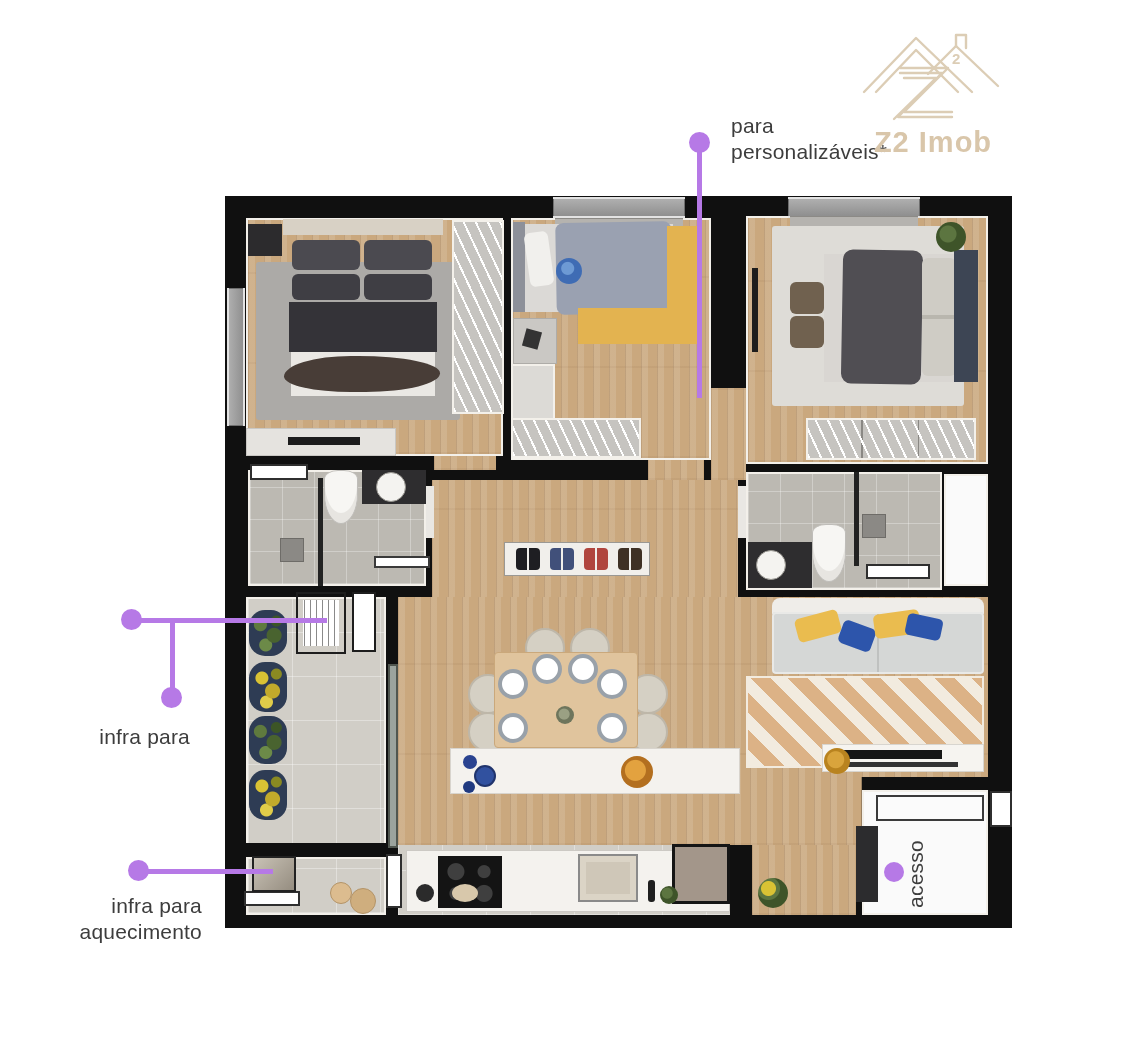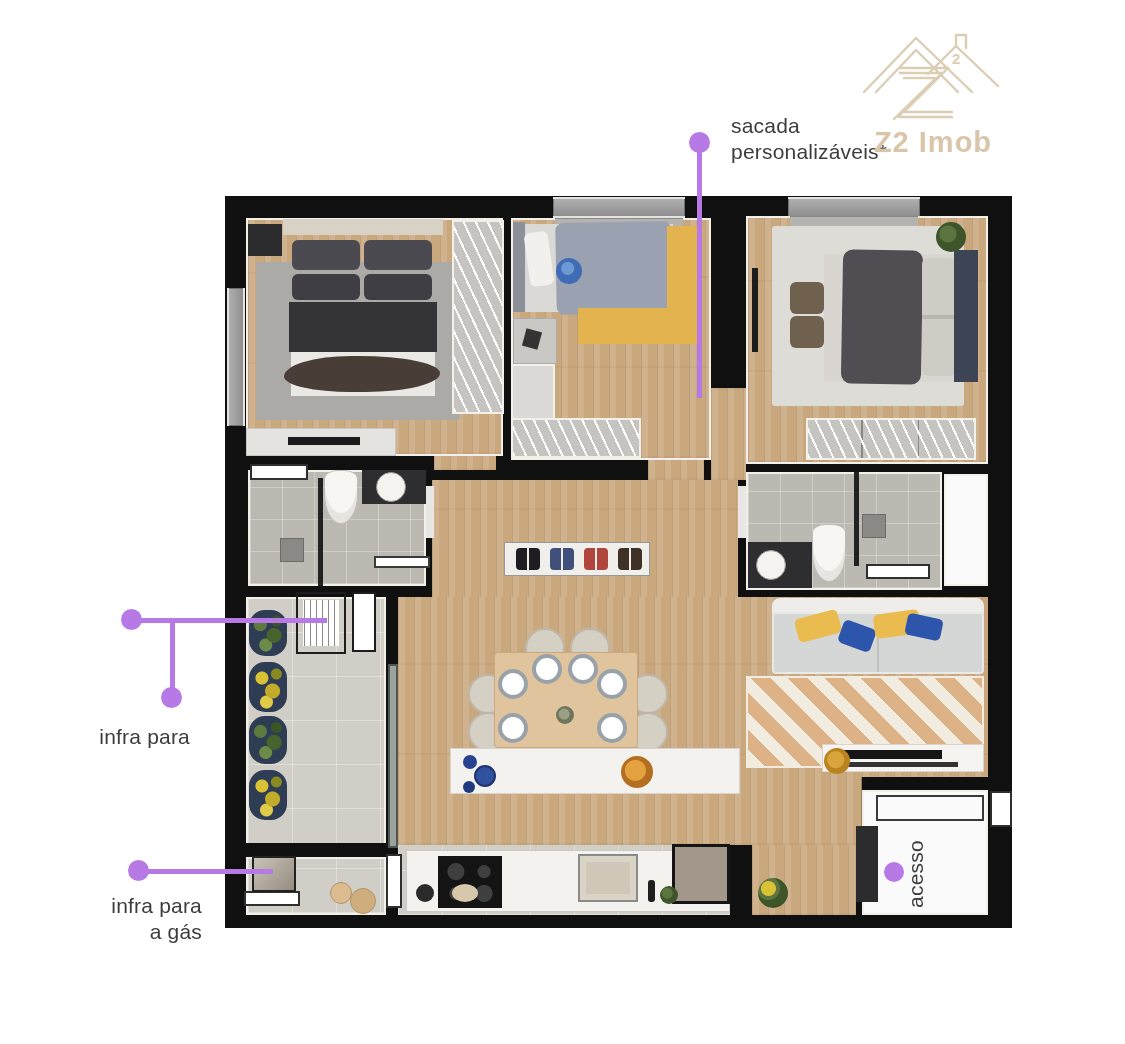--- a/index.html
+++ b/index.html
@@ -202,37 +202,37 @@
   <div class="abs circle" style="left:556px;top:706px;width:18px;height:18px;background:radial-gradient(circle at 45% 45%,#9aa083 0 5px,#6e755c 6px);"></div>
   <div class="abs" style="left:450px;top:748px;width:290px;height:46px;background:#f4f2ee;border:1px solid #d8d4cd;"></div>
   <div class="abs circle" style="left:463px;top:755px;width:14px;height:14px;background:#2a4390;"></div>
   <div class="abs circle" style="left:474px;top:765px;width:22px;height:22px;background:#31519f;border:2px solid #20346c;"></div>
   <div class="abs circle" style="left:463px;top:781px;width:12px;height:12px;background:#203a80;"></div>
   <div class="abs circle" style="left:621px;top:756px;width:32px;height:32px;background:radial-gradient(circle at 45% 45%,#e3a23f 0 10px,#b36f1f 11px);"></div>
 
   <div class="abs pline" style="left:697px;top:143px;width:5px;height:255px;background:#b679e6;"></div>
   <div class="abs dot" style="left:689px;top:132px;background:#b679e6;"></div>
   <div class="abs lbl" style="left:731px;top:113px;color:#3d3d3d;">
-    <div>sacada</div>
+    <div>para</div>
     <div>personalizáveis*</div>
   </div>
 
   <div class="abs pline" style="left:132px;top:618px;width:195px;height:5px;background:#b679e6;"></div>
   <div class="abs pline" style="left:170px;top:620px;width:5px;height:80px;background:#b679e6;"></div>
   <div class="abs dot" style="left:121px;top:609px;background:#b679e6;"></div>
   <div class="abs dot" style="left:161px;top:687px;background:#b679e6;"></div>
   <div class="abs lbl" style="left:0px;top:724px;width:190px;text-align:right;color:#3d3d3d;">
     <div>infra para</div>
   </div>
 
   <div class="abs pline" style="left:139px;top:869px;width:134px;height:5px;background:#b679e6;"></div>
   <div class="abs dot" style="left:128px;top:860px;background:#b679e6;"></div>
   <div class="abs lbl" style="left:0px;top:893px;width:202px;text-align:right;color:#3d3d3d;">
     <div>infra para</div>
-    <div>a gás</div>
+    <div>aquecimento</div>
   </div>
 
   <div class="abs dot" style="left:884px;top:862px;width:20px;height:20px;background:#b679e6;"></div>
   <div class="abs" style="left:886px;top:834px;width:60px;height:80px;display:flex;align-items:center;justify-content:center;">
     <span class="lbl" style="white-space:nowrap;transform:rotate(-90deg);color:#3d3d3d;">acesso</span>
   </div>
 
   <div class="abs" style="left:858px;top:22px;width:150px;">
     <svg width="150" height="100" viewBox="0 0 150 100" style="display:block;">
       <g fill="none" stroke="#dccdb5" stroke-width="2.4" stroke-linecap="round" stroke-linejoin="round">

